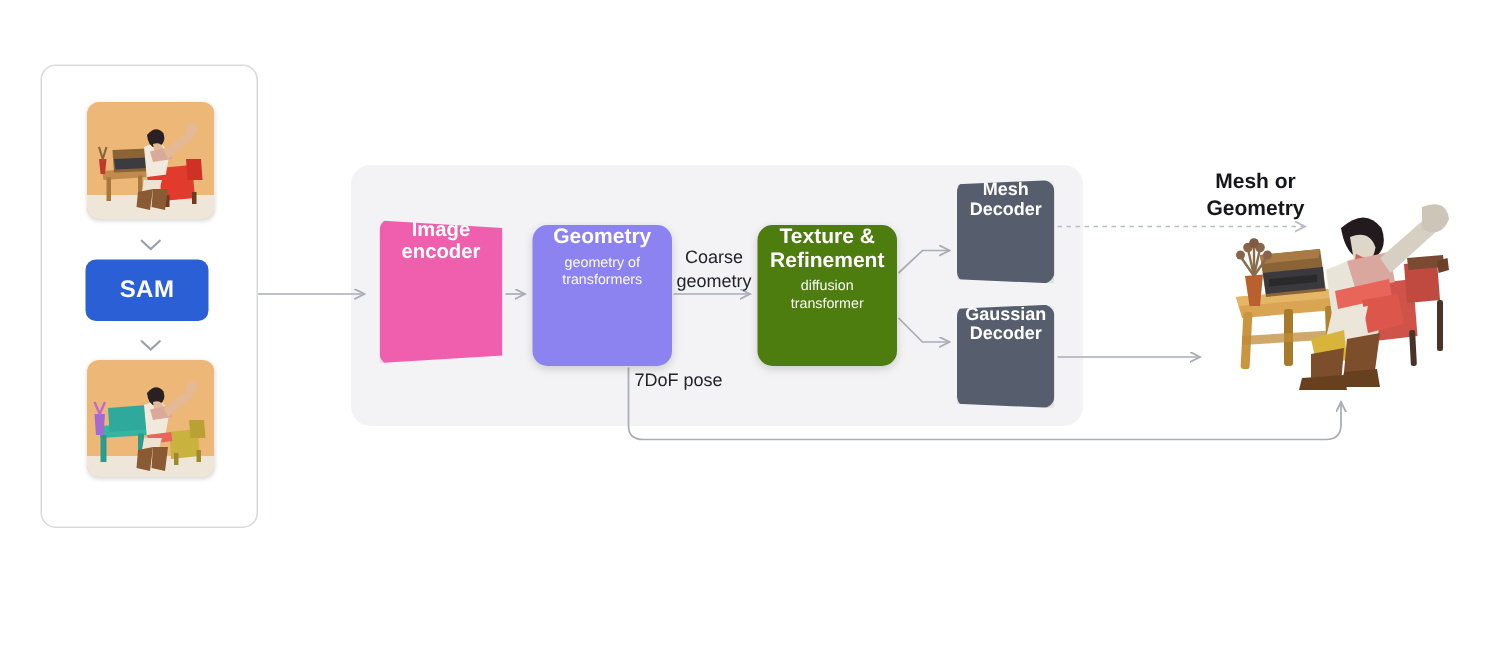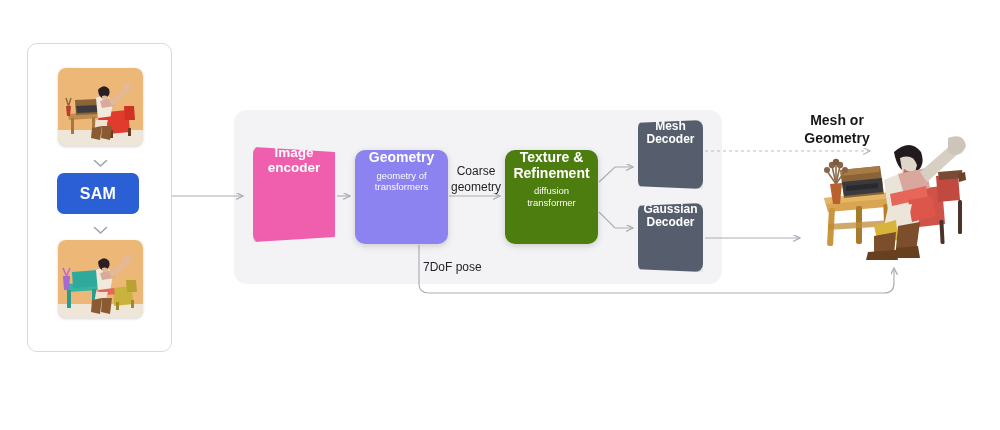--- a/index.html
+++ b/index.html
@@ -141,21 +141,21 @@
   
   .edge-label {
     position: absolute;
     font-size: 12px;
     color: #22242a;
     text-align: center;
     line-height: 1.3;
     white-space: nowrap;
   }
   #lbl-coarse { left: 451px; top: 164px; }
-  #lbl-7dof   { left: 423px; top: 260px; text-align: left; }
+  #lbl-7dof   { left: 423px; top: 246px; text-align: left; }
 
   #lbl-output {
     position: absolute;
     left: 762px; top: 111px;
     width: 150px;
     font-size: 14px;
     font-weight: 700;
     color: #16171a;
     text-align: center;
     line-height: 1.32;

